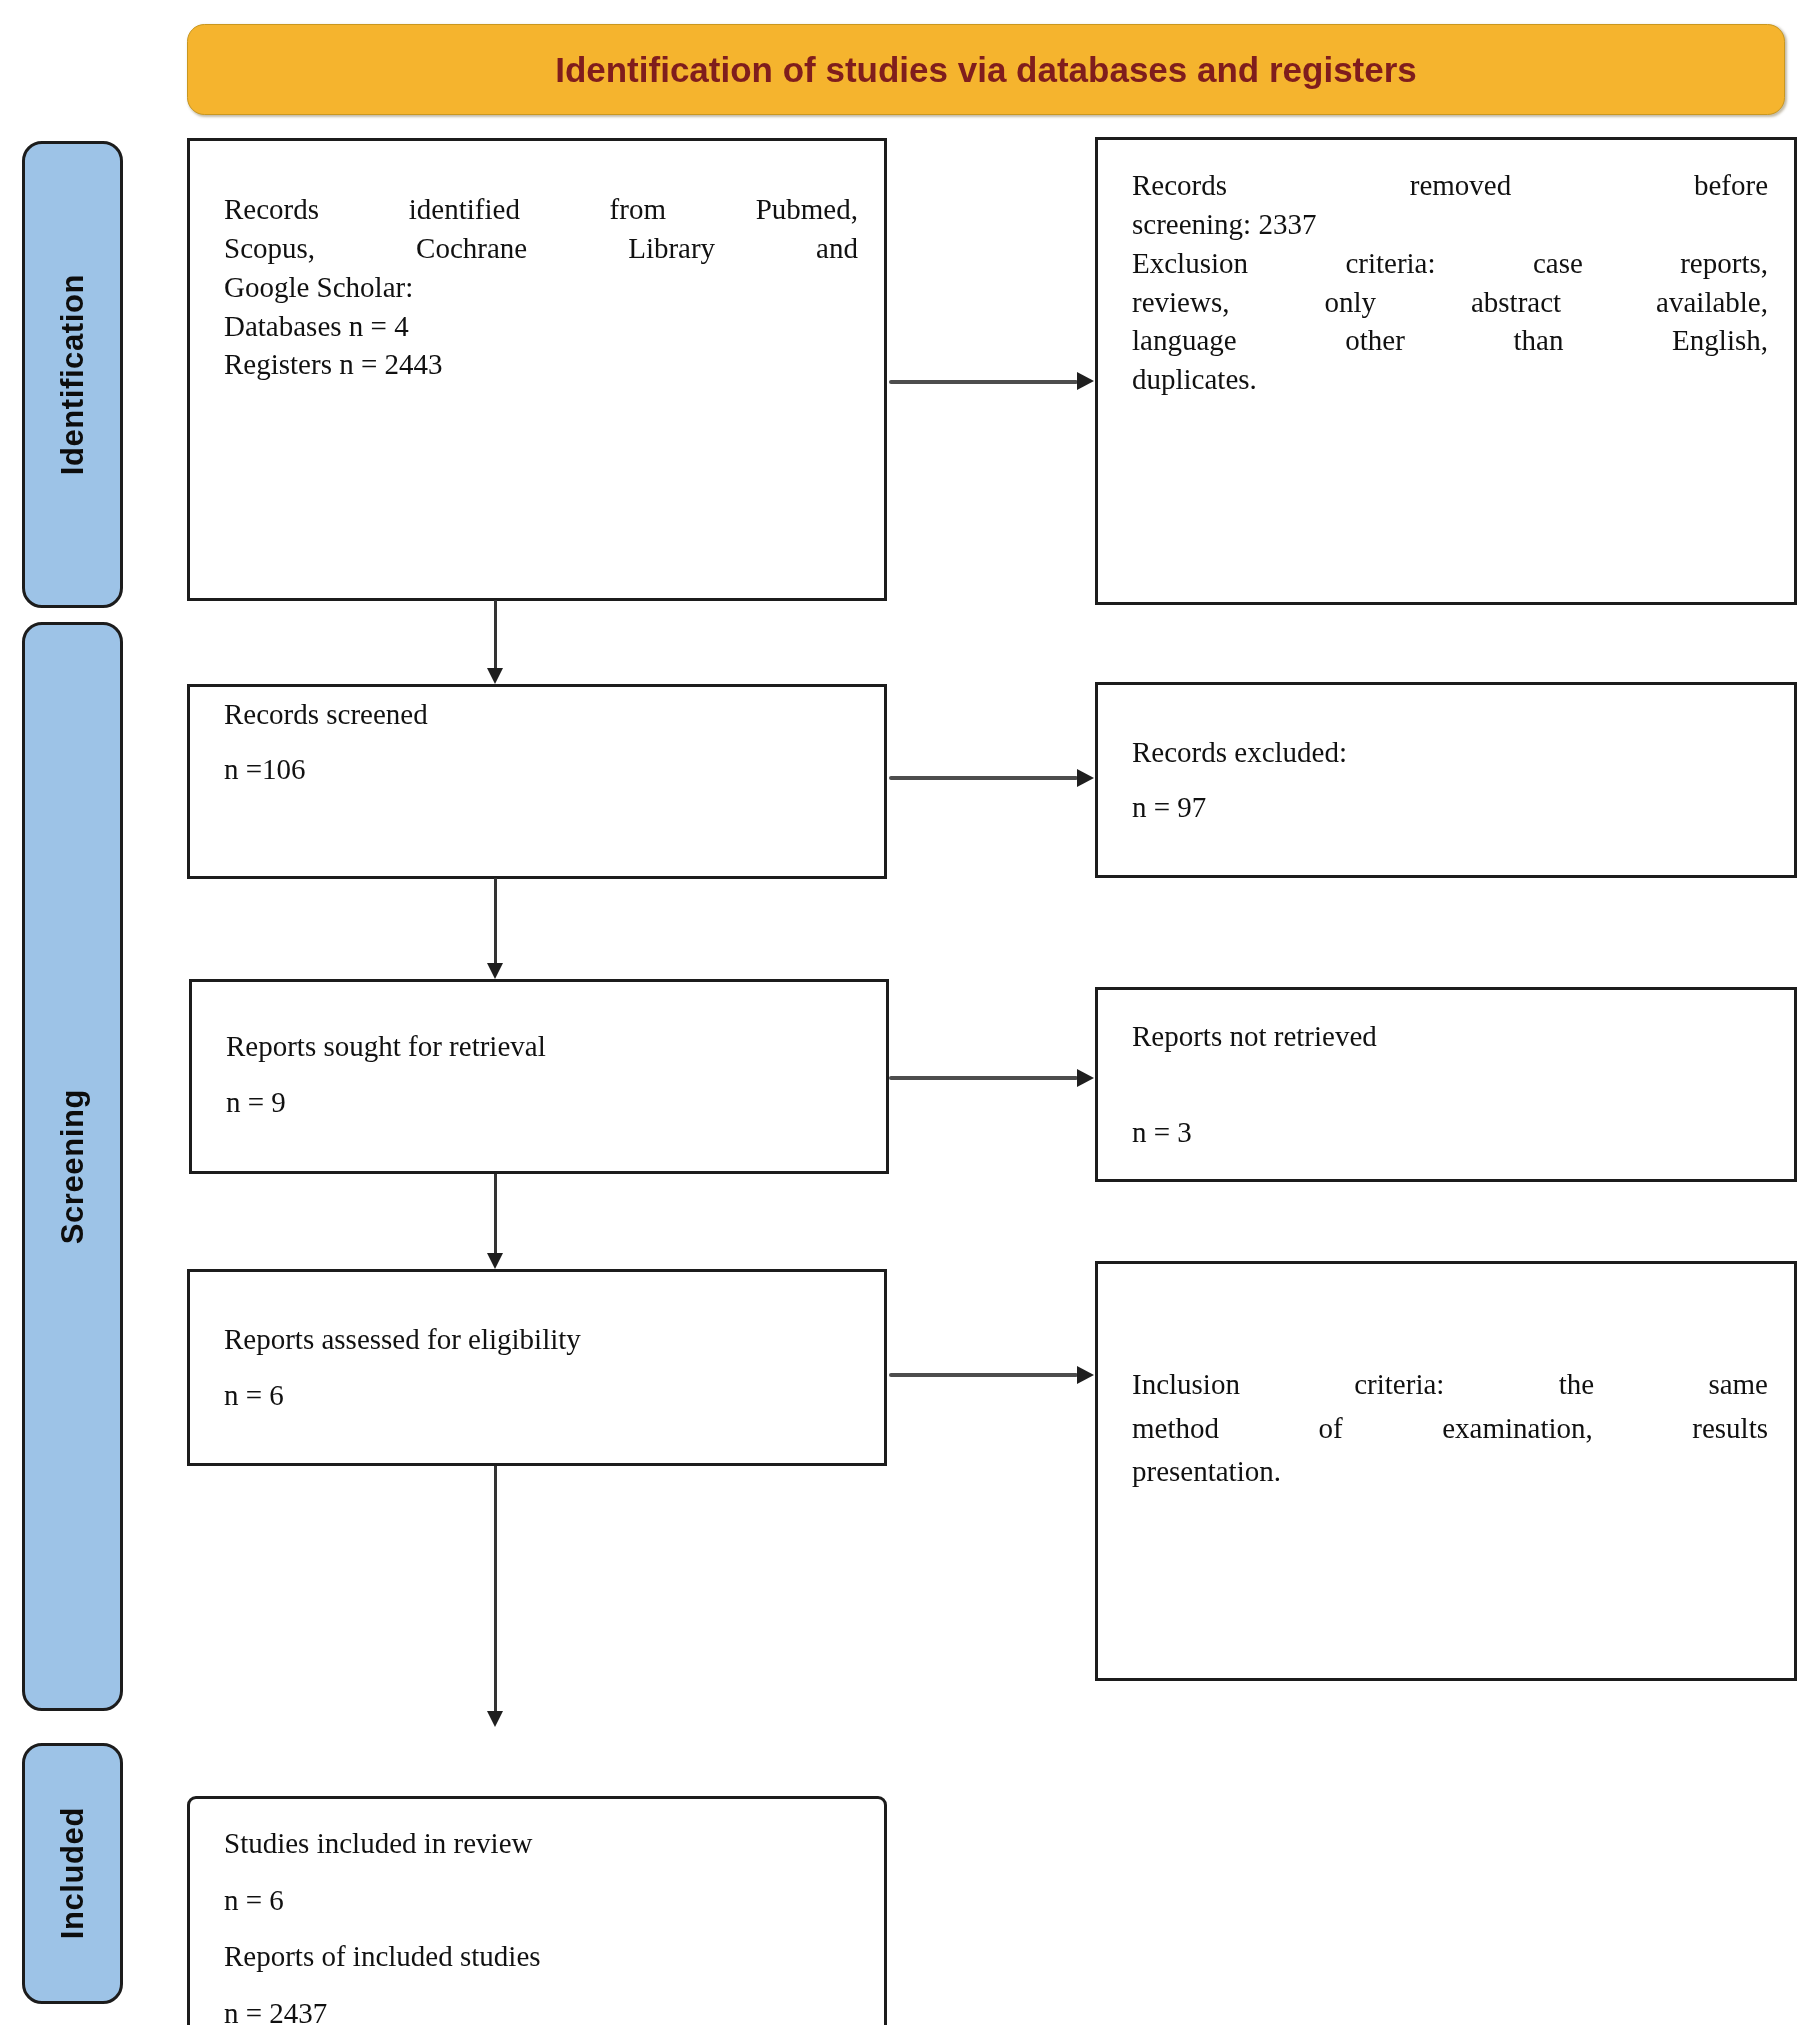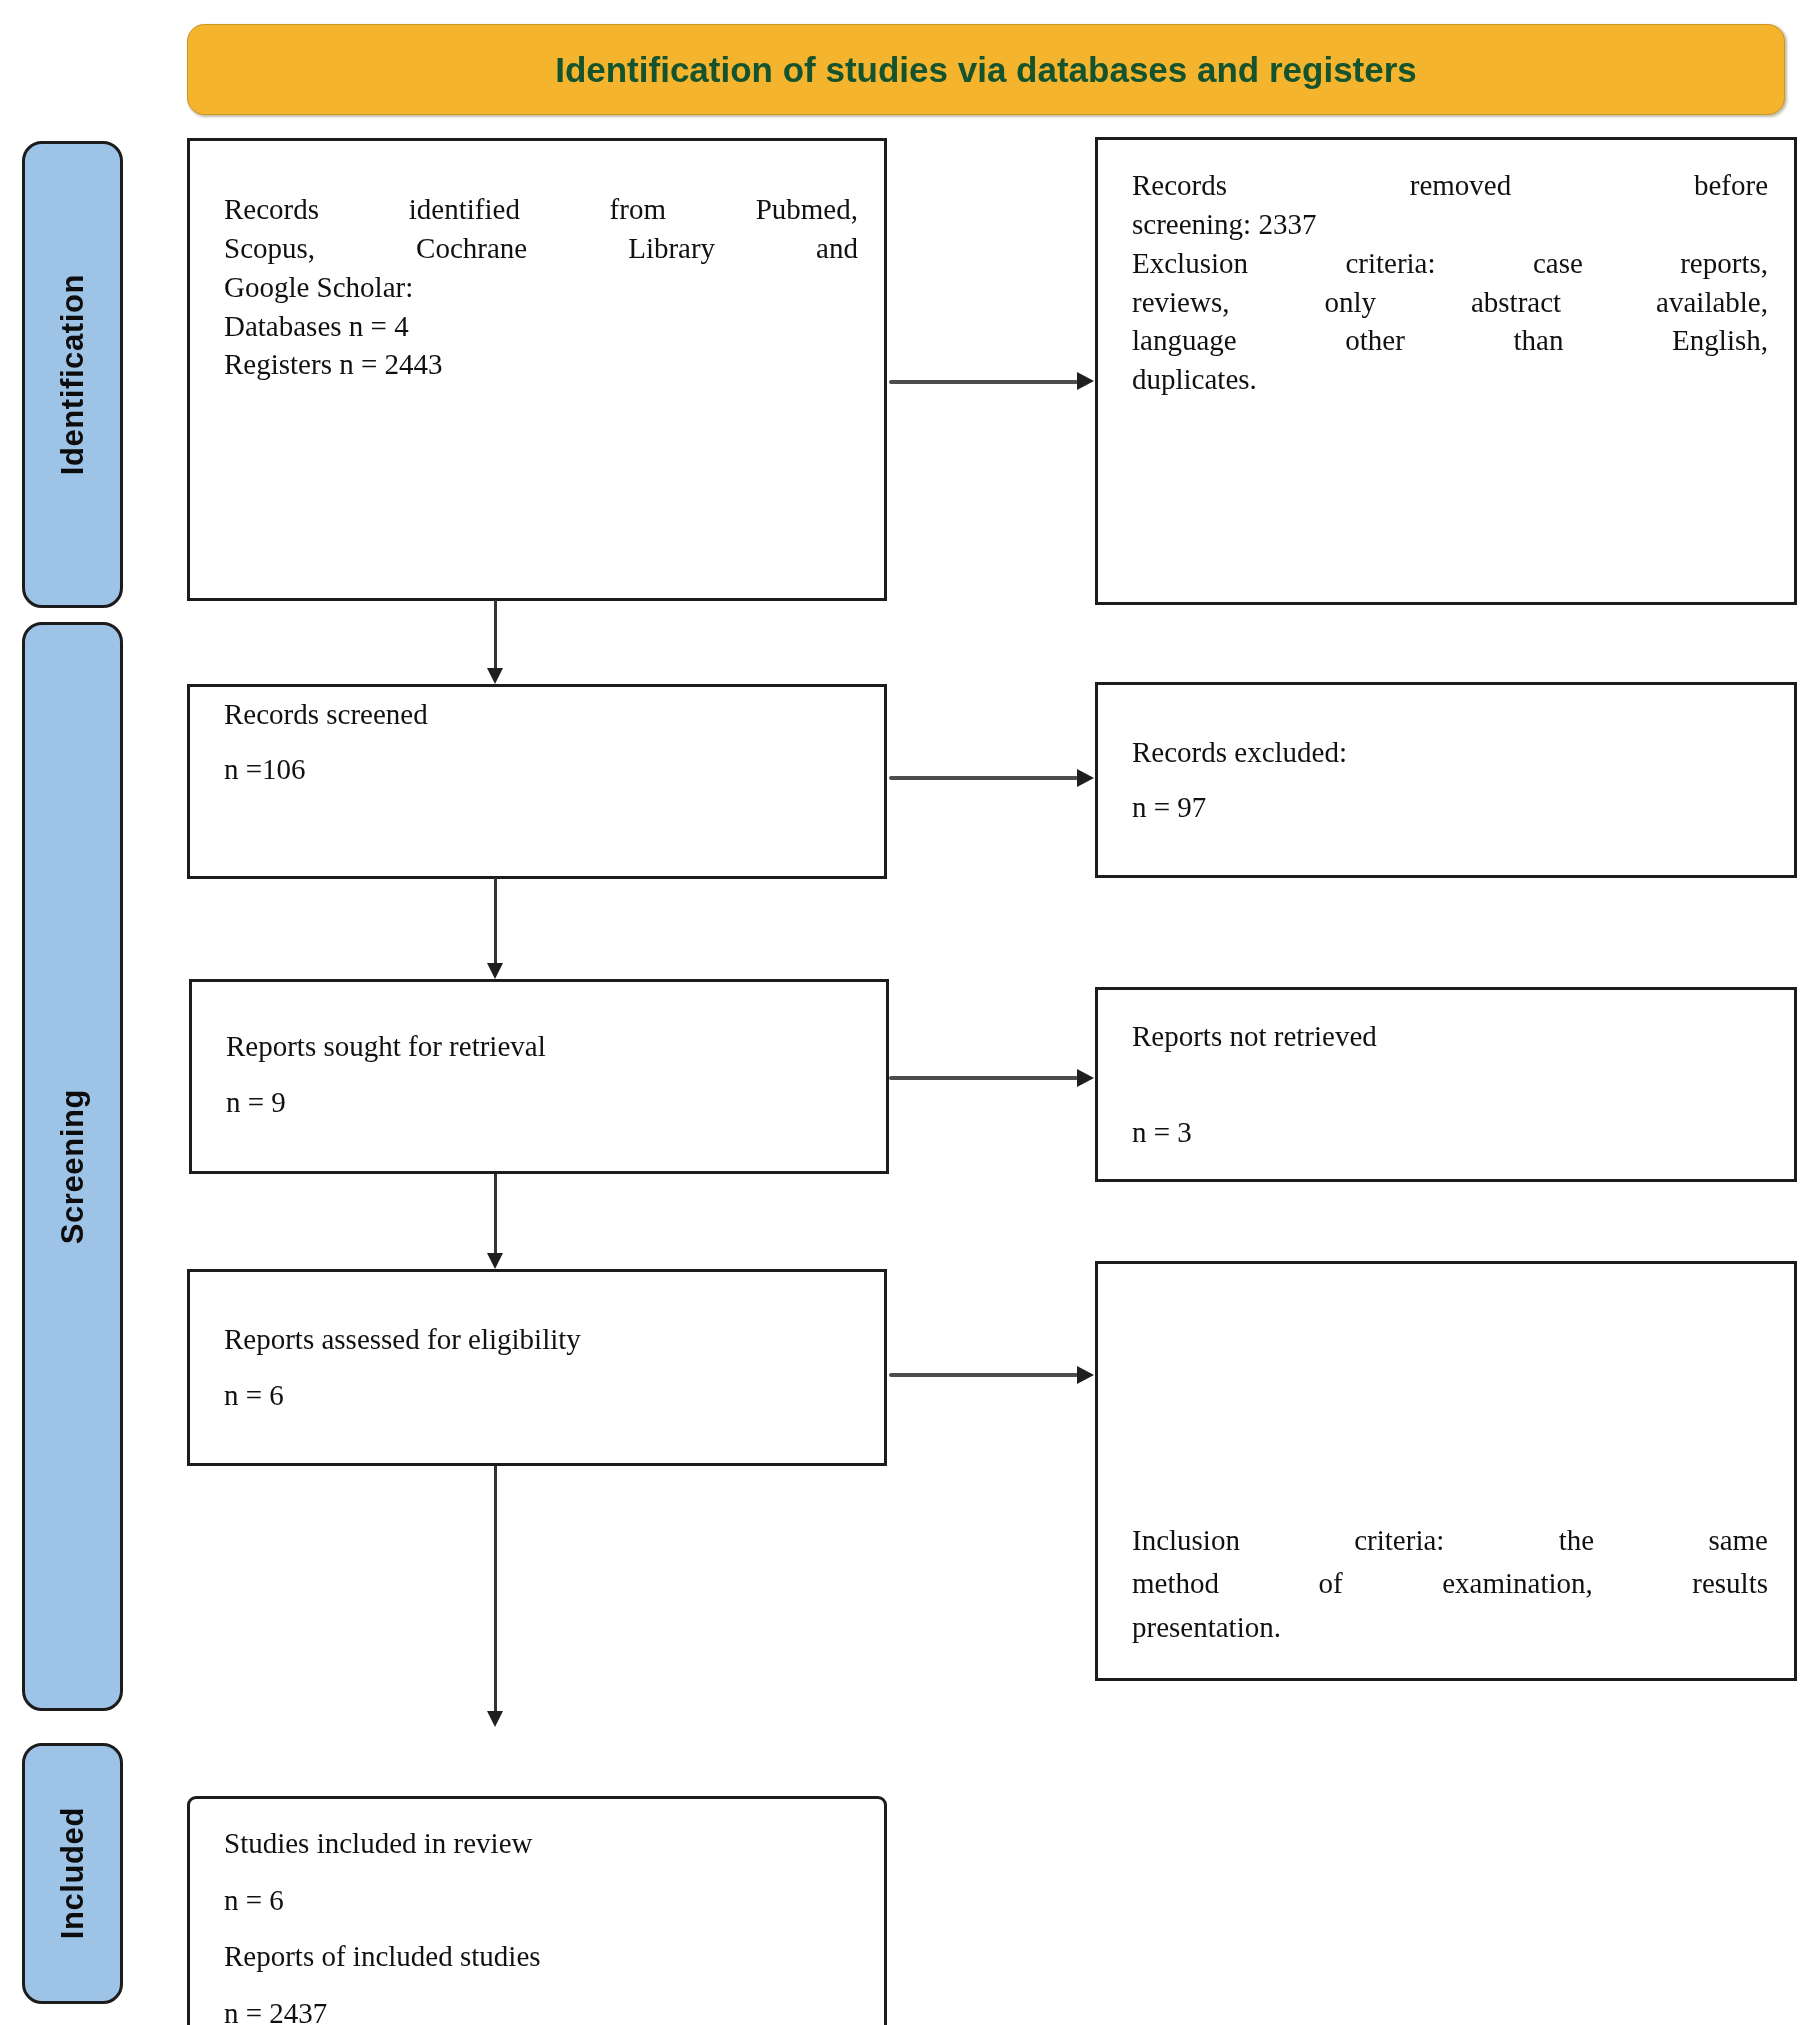--- a/index.html
+++ b/index.html
@@ -24,21 +24,21 @@
     left:187px; top:24px; width:1598px; height:91px;
     background:var(--banner-bg);
     border:1.9px solid #C9971F;
     border-radius:17.5px;
     box-sizing:border-box;
     display:flex; align-items:center; justify-content:center;
     box-shadow:1.2px 1.9px 2.5px rgba(80,60,10,.35);
   }
   .banner span{
     font-family:"Liberation Sans",sans-serif;
-    font-weight:bold; font-size:35px; color:#14532d;
+    font-weight:bold; font-size:35px; color:#7f1d1d;
   }
   
   .band{
     position:absolute;
     left:22px; width:101px;
     background:var(--stage-bg);
     border:3.7px solid var(--line);
     border-radius:20px;
     box-sizing:border-box;
     display:flex; align-items:center; justify-content:center;
@@ -89,21 +89,21 @@
   #box-reports_not_retrieved{
     left:1095px; top:987px; width:702px; height:195px;
     padding:0 26px 0 34px; justify-content:center;gap:40px;
   }
   #box-reports_assessed{
     left:187px; top:1269px; width:700px; height:197px;
     padding:0 18px 0 34px; justify-content:center;
   }
   #box-inclusion_criteria{
     left:1095px; top:1261px; width:702px; height:420px;
-    padding:99px 26px 29px 34px; justify-content:flex-end; line-height:1.5;
+    padding:99px 26px 29px 34px; justify-content:flex-start; line-height:1.5;
   }
   #box-studies_included{
     left:187px; top:1796px; width:700px; height:322px;
     padding:16px 26px 6.2px 34px; justify-content:flex-start; line-height:1.95;border-radius:9px;
   }
   
   .hline{ position:absolute; height:4.4px; background:var(--arrow); border-radius:2.5px; }
   .vline{ position:absolute; width:3.1px; background:#333; }
   .head-r{
     position:absolute; width:0; height:0;

